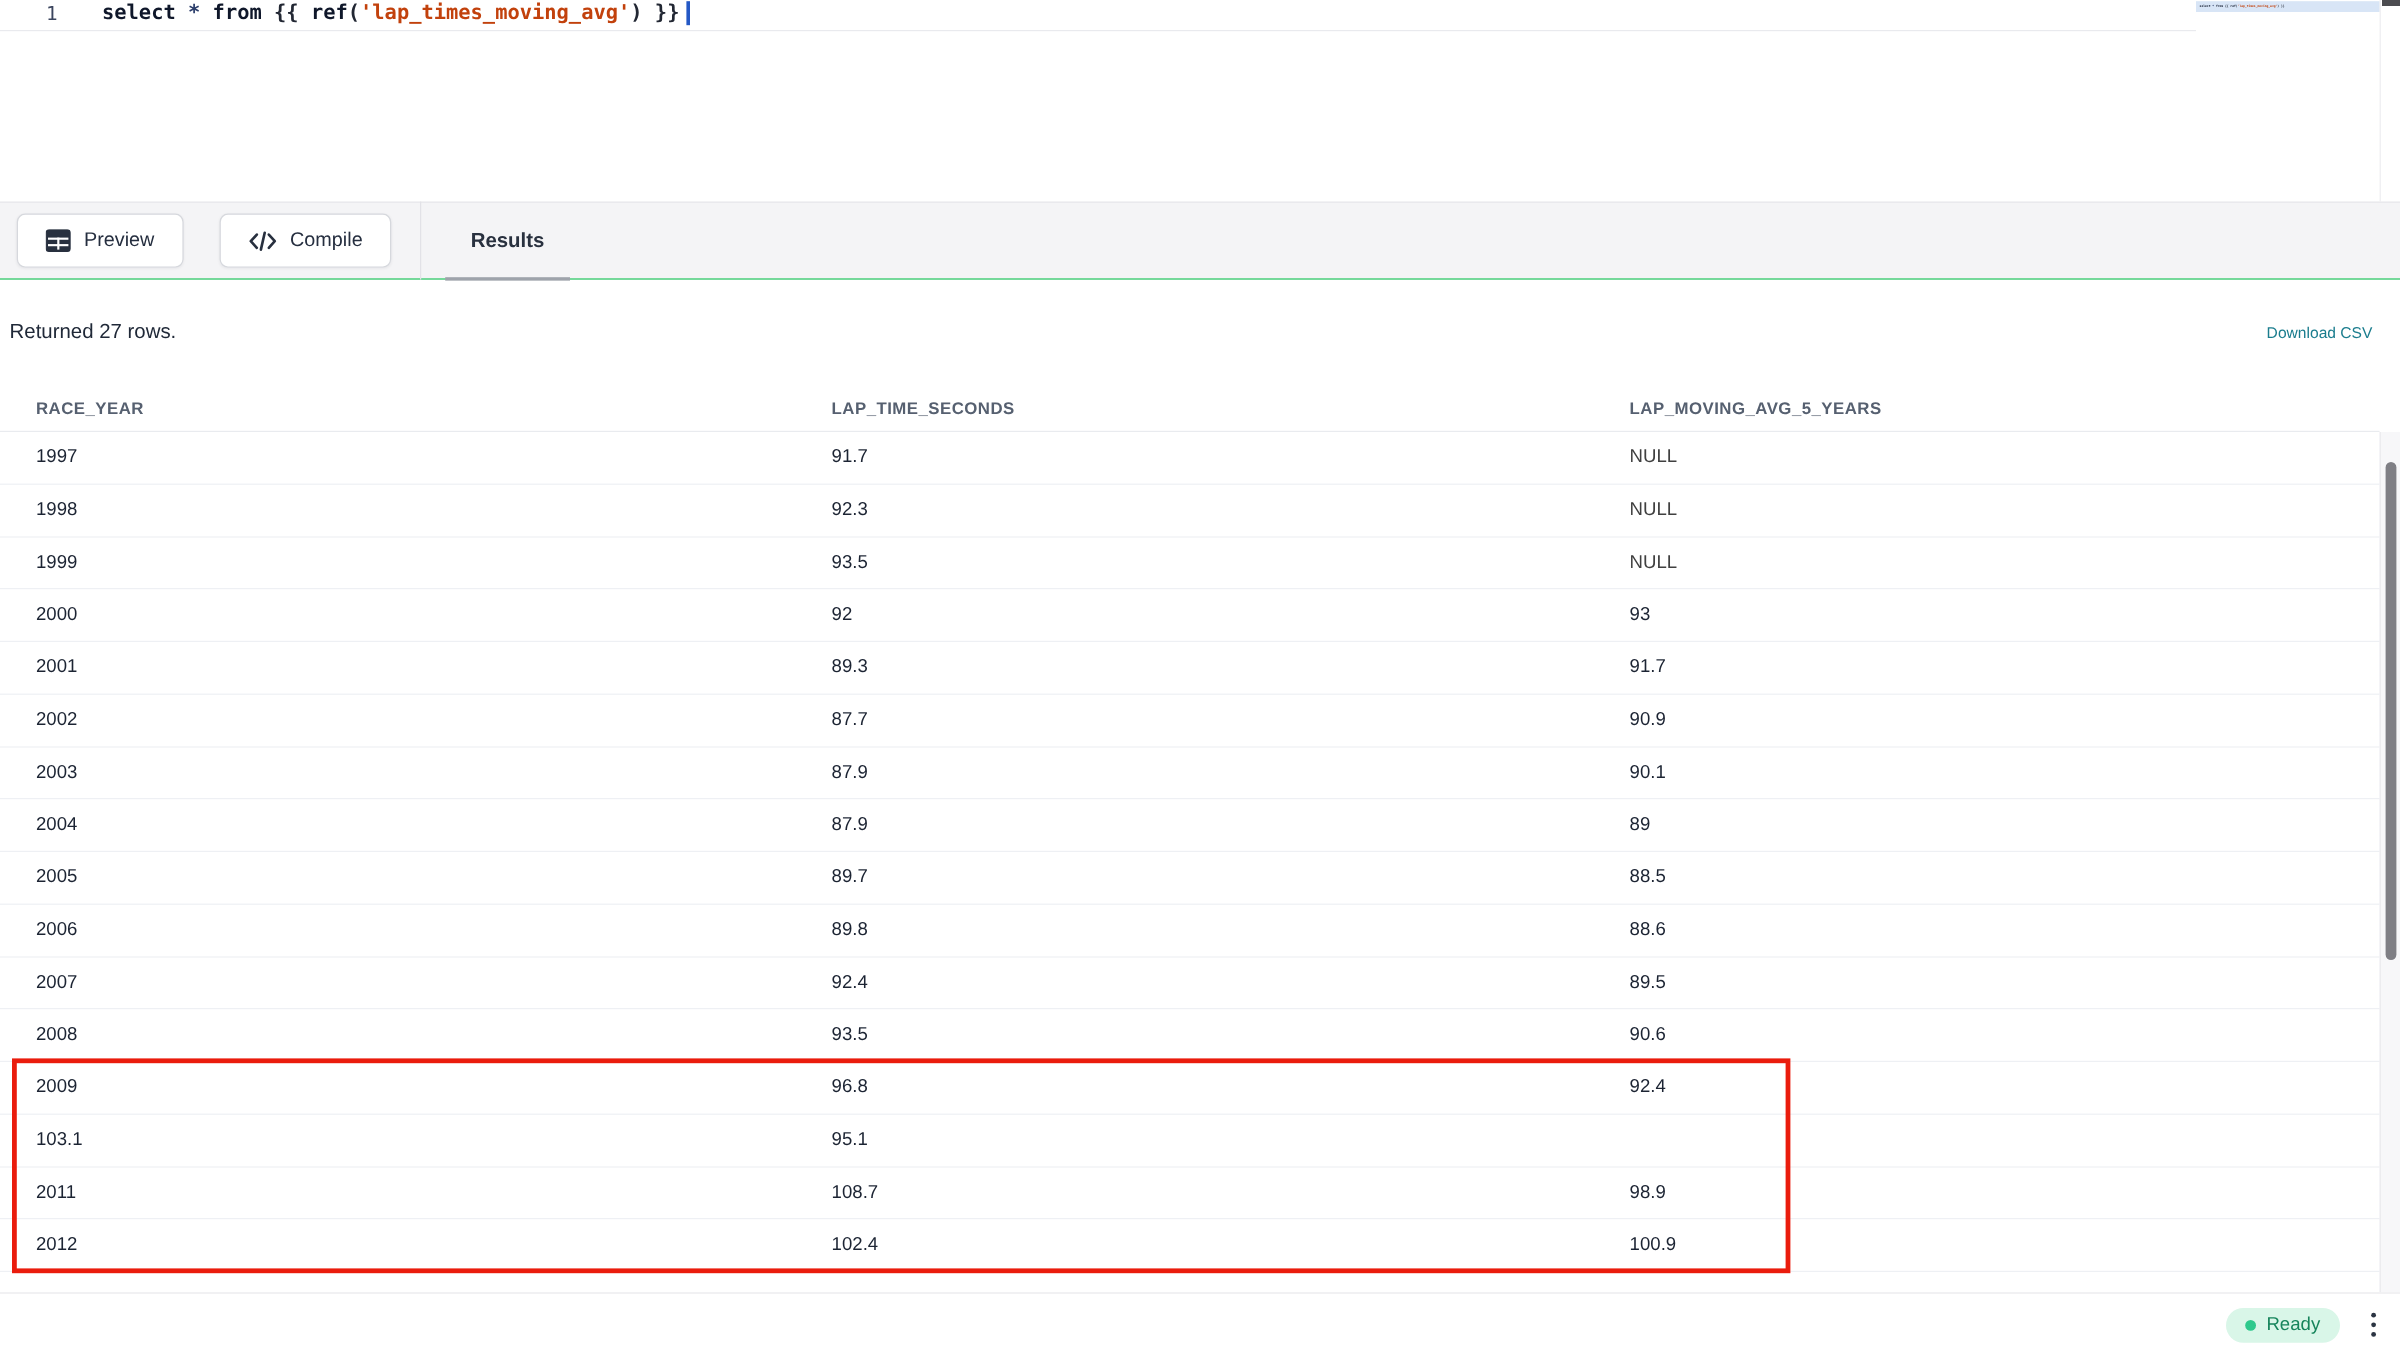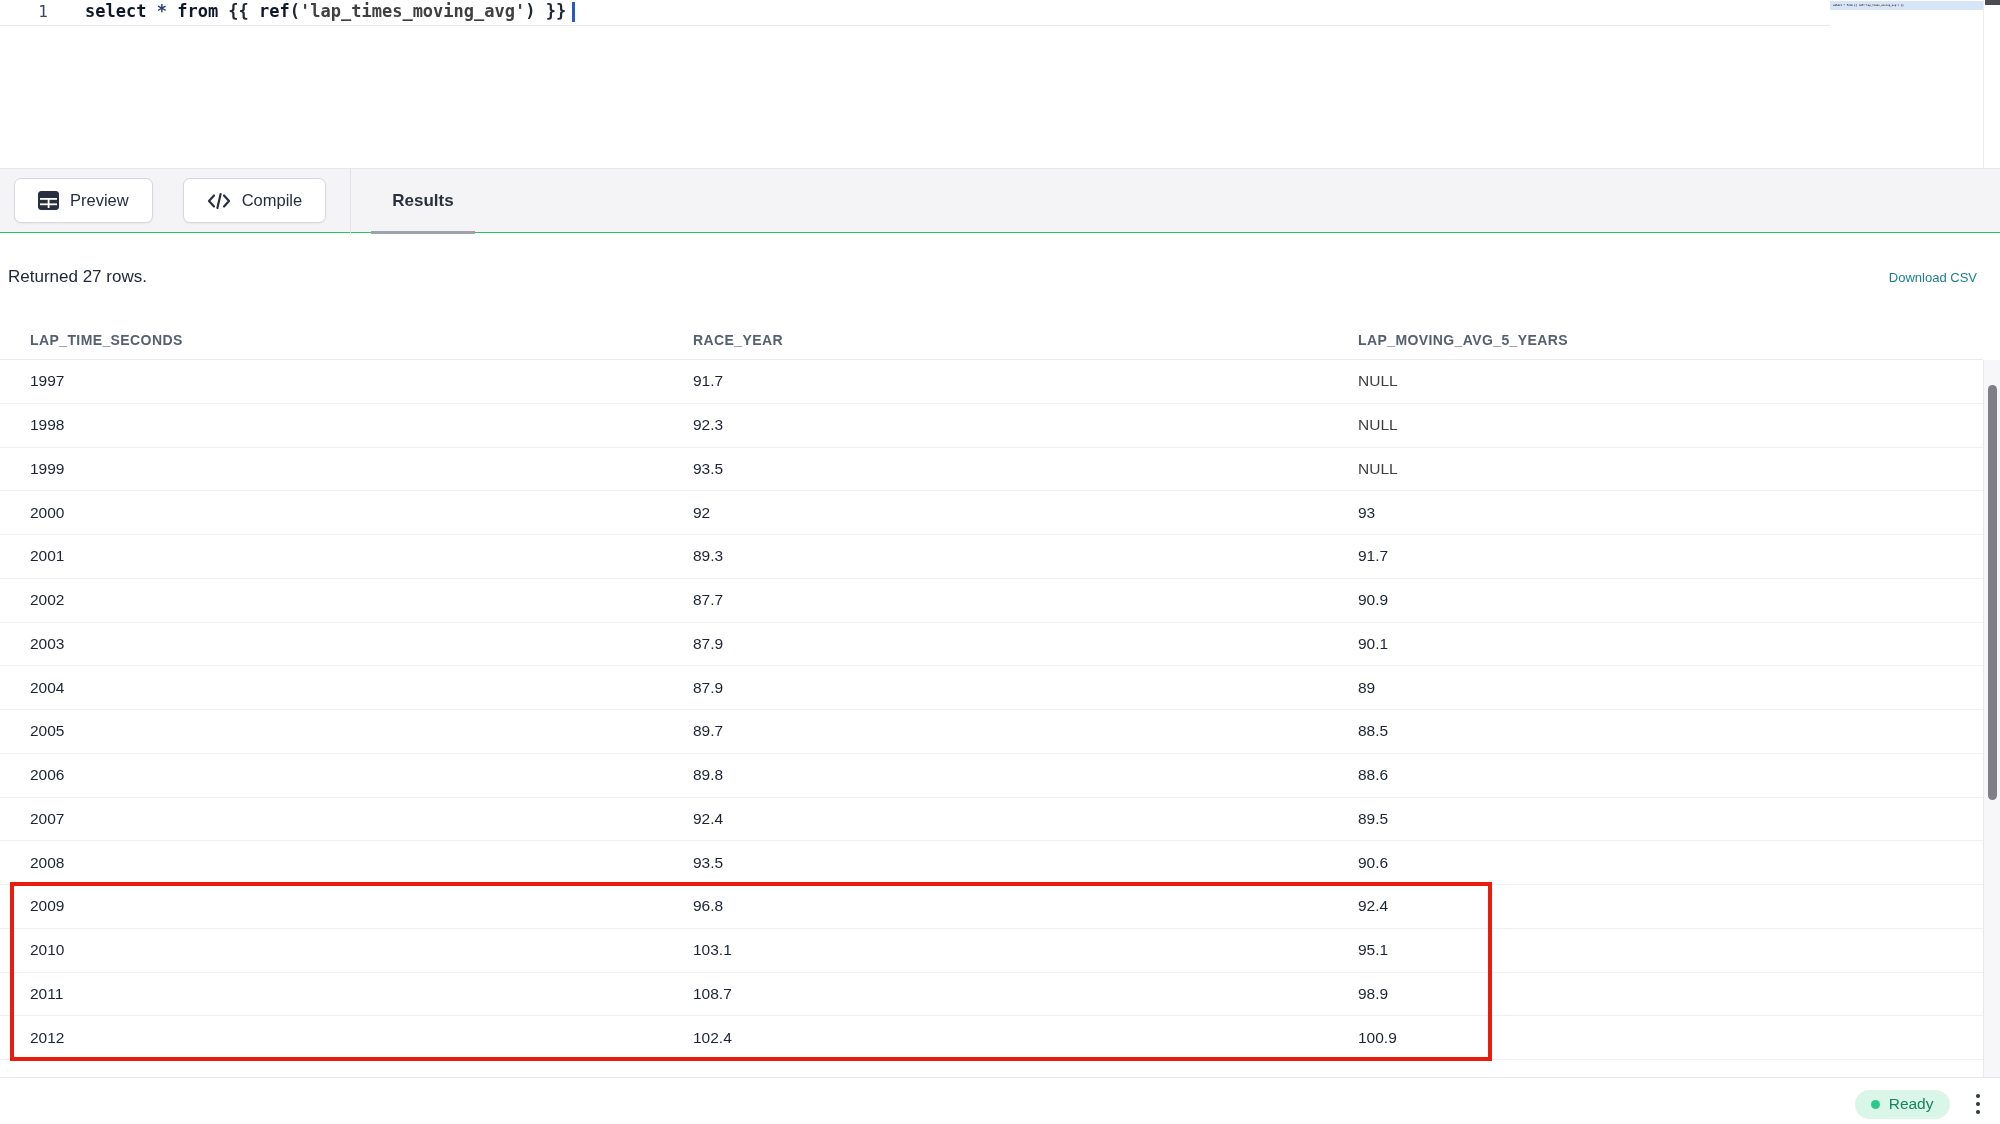--- a/index.html
+++ b/index.html
@@ -10,21 +10,21 @@
   
   .editor { position:absolute; left:0; top:0; width:2000px; height:168px; background:#fff; }
   .active-line { position:absolute; left:0; top:0; width:1830px; height:26px; border-bottom:1px solid #e9eaee; }
   .gutter { position:absolute; left:0; top:2px; width:48px; text-align:right;
             font-family:"DejaVu Sans Mono", monospace; font-size:16px; color:#3b455e; }
   .code { position:absolute; left:85px; top:1px; font-family:"DejaVu Sans Mono", monospace;
           font-size:17px; white-space:pre; }
   .tok-keyword { color:#0f172a; font-weight:bold; }
   .tok-operator { color:#2c3e6b; font-weight:bold; }
   .tok-plain { color:#222733; font-weight:bold; }
-  .tok-string { color:#404040; font-weight:bold; }
+  .tok-string { color:#c2410c; font-weight:bold; }
   .cursor { display:inline-block; width:3px; height:20px; background:#2458c5; vertical-align:middle; margin-left:6px; }
   .minimap { position:absolute; left:1830px; top:0; width:153px; height:168px; }
   .minimap-strip { position:absolute; left:0; top:1px; width:153px; height:9px; background:#d8e5f6; overflow:hidden; }
   .minimap-strip .code-mini { font-family:"DejaVu Sans Mono", monospace; font-size:2.5px; white-space:pre;
             padding-left:3px; display:block; line-height:9px; }
   .editor-edge { position:absolute; left:1983px; top:0; width:1px; height:168px; background:#ededf0; }
   .scroll-corner { position:absolute; left:1985px; top:0; width:15px; height:5px; background:#4c4c50; }
 
   
   .toolbar { position:absolute; left:0; top:168px; width:2000px; height:65px; background:#f4f4f6;
@@ -127,22 +127,22 @@
     </div>
   </section>
 
   <section class="results-meta">
     <span class="summary">Returned 27 rows.</span>
     <a class="download">Download CSV</a>
   </section>
 
   <section class="table-area">
     <div class="thead">
+      <div class="th">RACE_YEAR</div>
       <div class="th">LAP_TIME_SECONDS</div>
-      <div class="th">RACE_YEAR</div>
       <div class="th">LAP_MOVING_AVG_5_YEARS</div>
     </div>
     <div class="tbody">
       <div class="highlight-box" style="top: 522px; height: 179px;"></div>
       <div class="partial-strip"></div>
 
   <div class="row">
     <div class="td">1997</div>
     <div class="td">91.7</div>
     <div class="td null-value">NULL</div>
@@ -214,21 +214,20 @@
     <div class="td">90.6</div>
   </div>
 
   <div class="row">
     <div class="td">2009</div>
     <div class="td">96.8</div>
     <div class="td">92.4</div>
   </div>
 
   <div class="row">
-    <div class="td">2010</div>
     <div class="td">103.1</div>
     <div class="td">95.1</div>
   </div>
 
   <div class="row">
     <div class="td">2011</div>
     <div class="td">108.7</div>
     <div class="td">98.9</div>
   </div>
 

